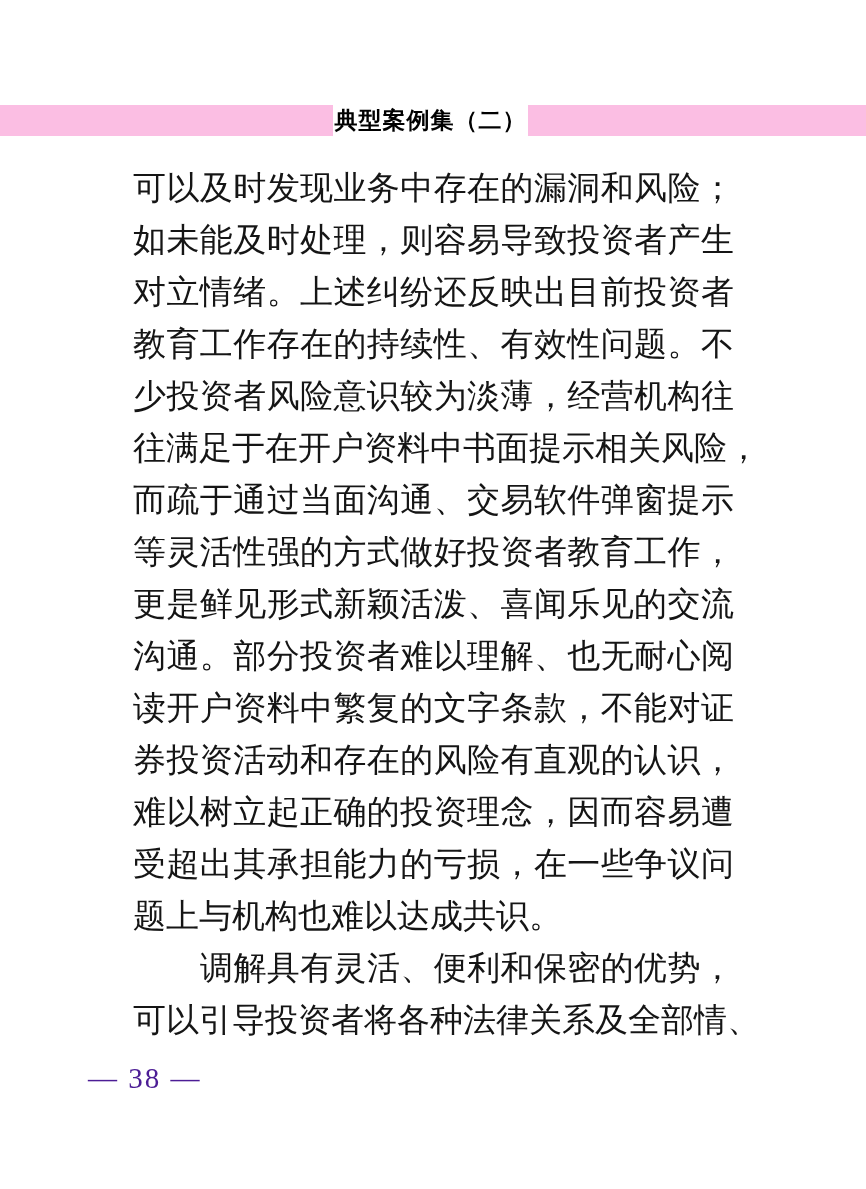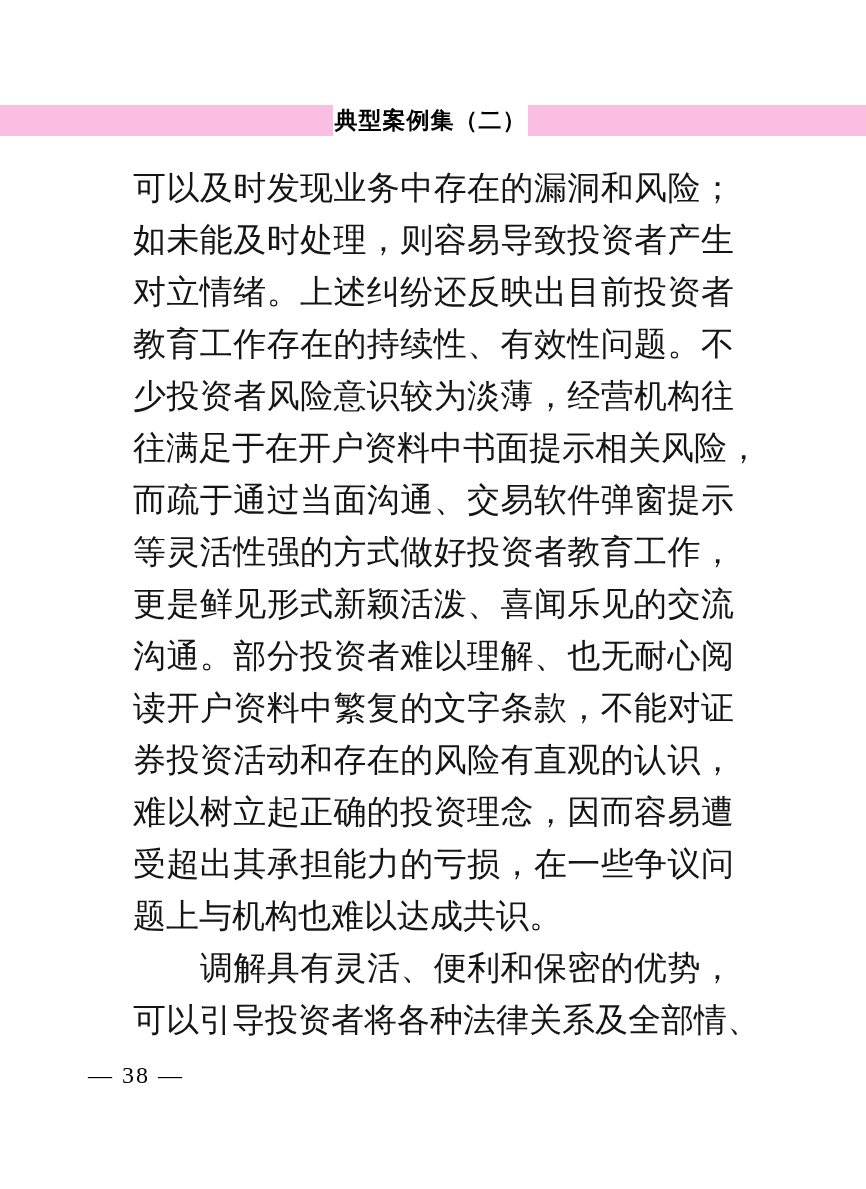--- a/index.html
+++ b/index.html
@@ -56,23 +56,23 @@
   .line.justify { justify-content: space-between; }
   .line.start   { justify-content: flex-start; }
   .line.indent  { padding-left: 67px; }
   .line span { display: inline-block; }
 
   
   .footer-page {
     position: absolute;
     left: 88px;
     top: 1062px;
-    font-size: 24px;
+    font-size: 29px;
     letter-spacing: 2px;
-    color: #000000;
+    color: #4c1d95;
     white-space: nowrap;
   }
 </style>
 </head>
 <body>
 
 <div class="page">
 
   <div class="band band-left" style="background: rgb(251, 190, 227);"></div>
 

